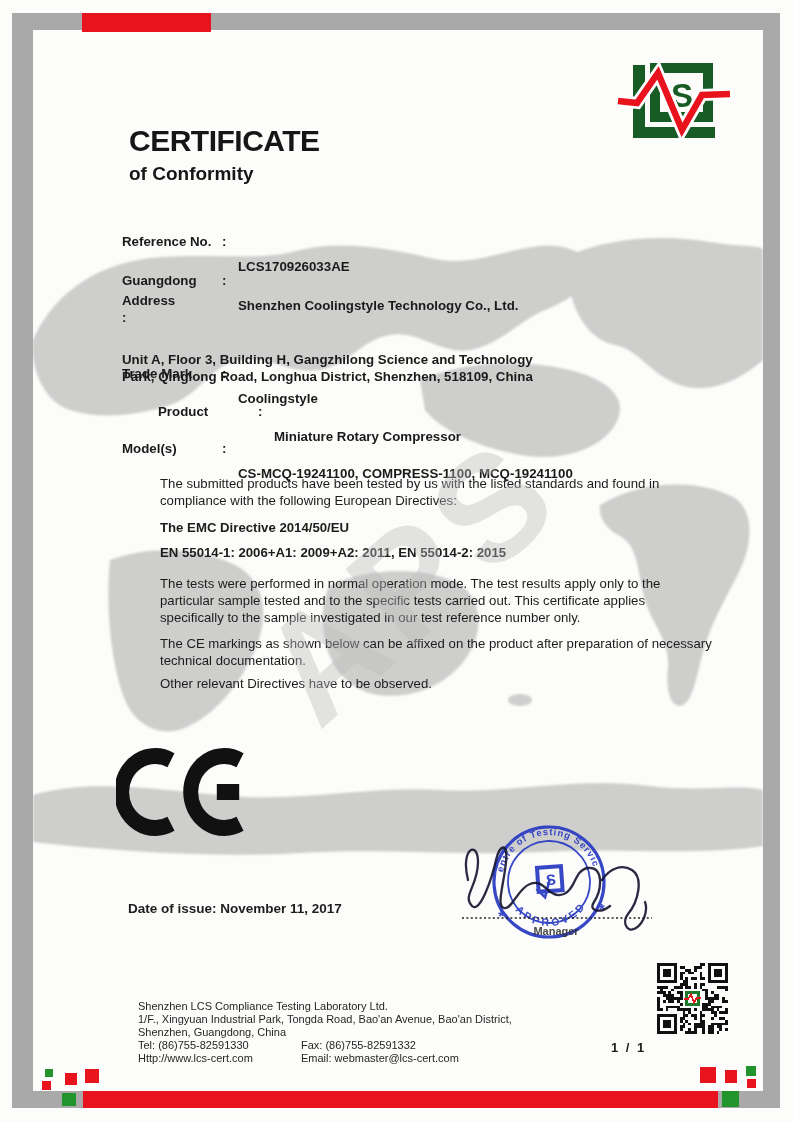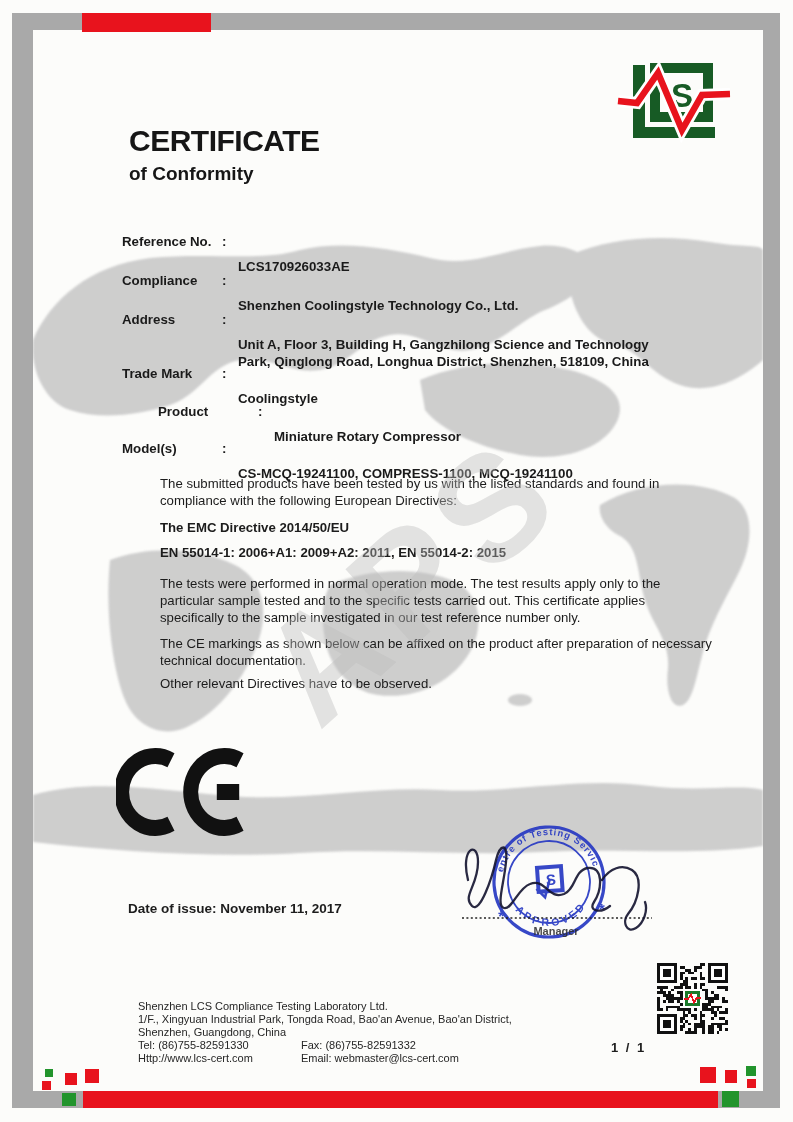--- a/index.html
+++ b/index.html
@@ -127,25 +127,25 @@
     <div class="title">CERTIFICATE</div>
     <div class="subtitle">of Conformity</div>
   </div>
 
   <div class="field-row" style="top:233px;">
     <span class="field-label">Reference No.</span>
     <span class="field-sep">:</span>
     <span class="field-value">LCS170926033AE</span>
   </div>
   <div class="field-row" style="top:272px;">
-    <span class="field-label">Compliance</span>
+    <span class="field-label">Guangdong</span>
     <span class="field-sep">:</span>
     <span class="field-value">Shenzhen Coolingstyle Technology Co., Ltd.</span>
   </div>
-  <div class="field-row" style="top:311px;">
+  <div class="field-row" style="top:292px;flex-direction:column;">
     <span class="field-label">Address</span>
     <span class="field-sep">:</span>
     <span class="field-value">Unit A, Floor 3, Building H, Gangzhilong Science and Technology
 Park, Qinglong Road, Longhua District, Shenzhen, 518109, China</span>
   </div>
   <div class="field-row" style="top:365px;">
     <span class="field-label">Trade Mark</span>
     <span class="field-sep">:</span>
     <span class="field-value">Coolingstyle</span>
   </div>

